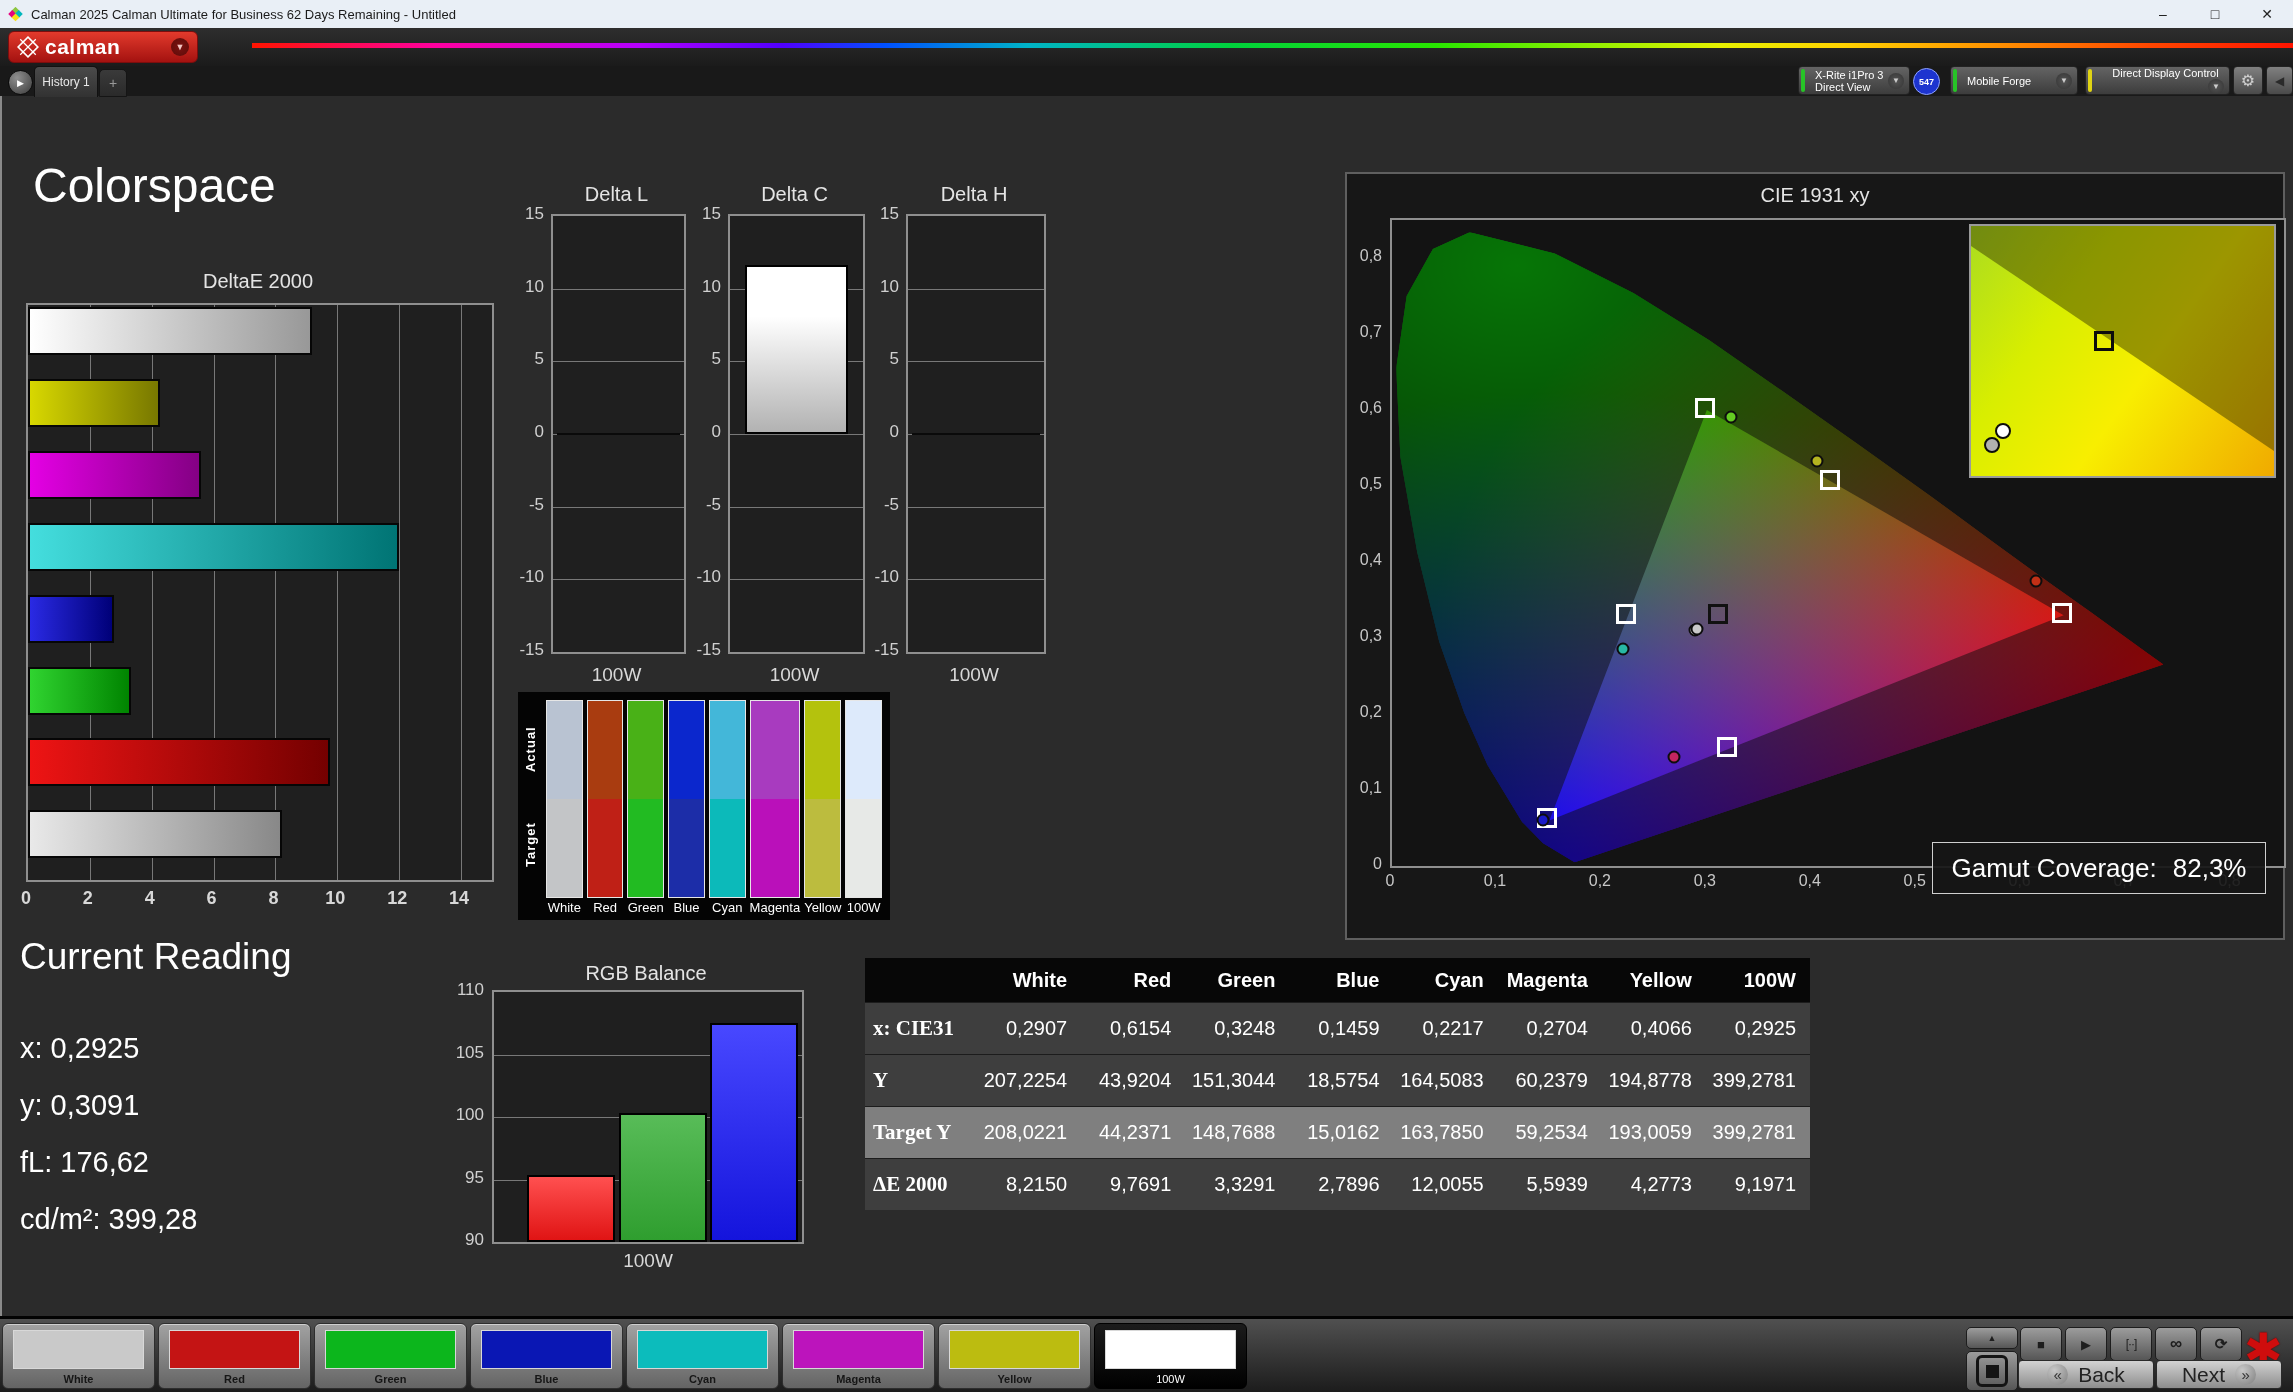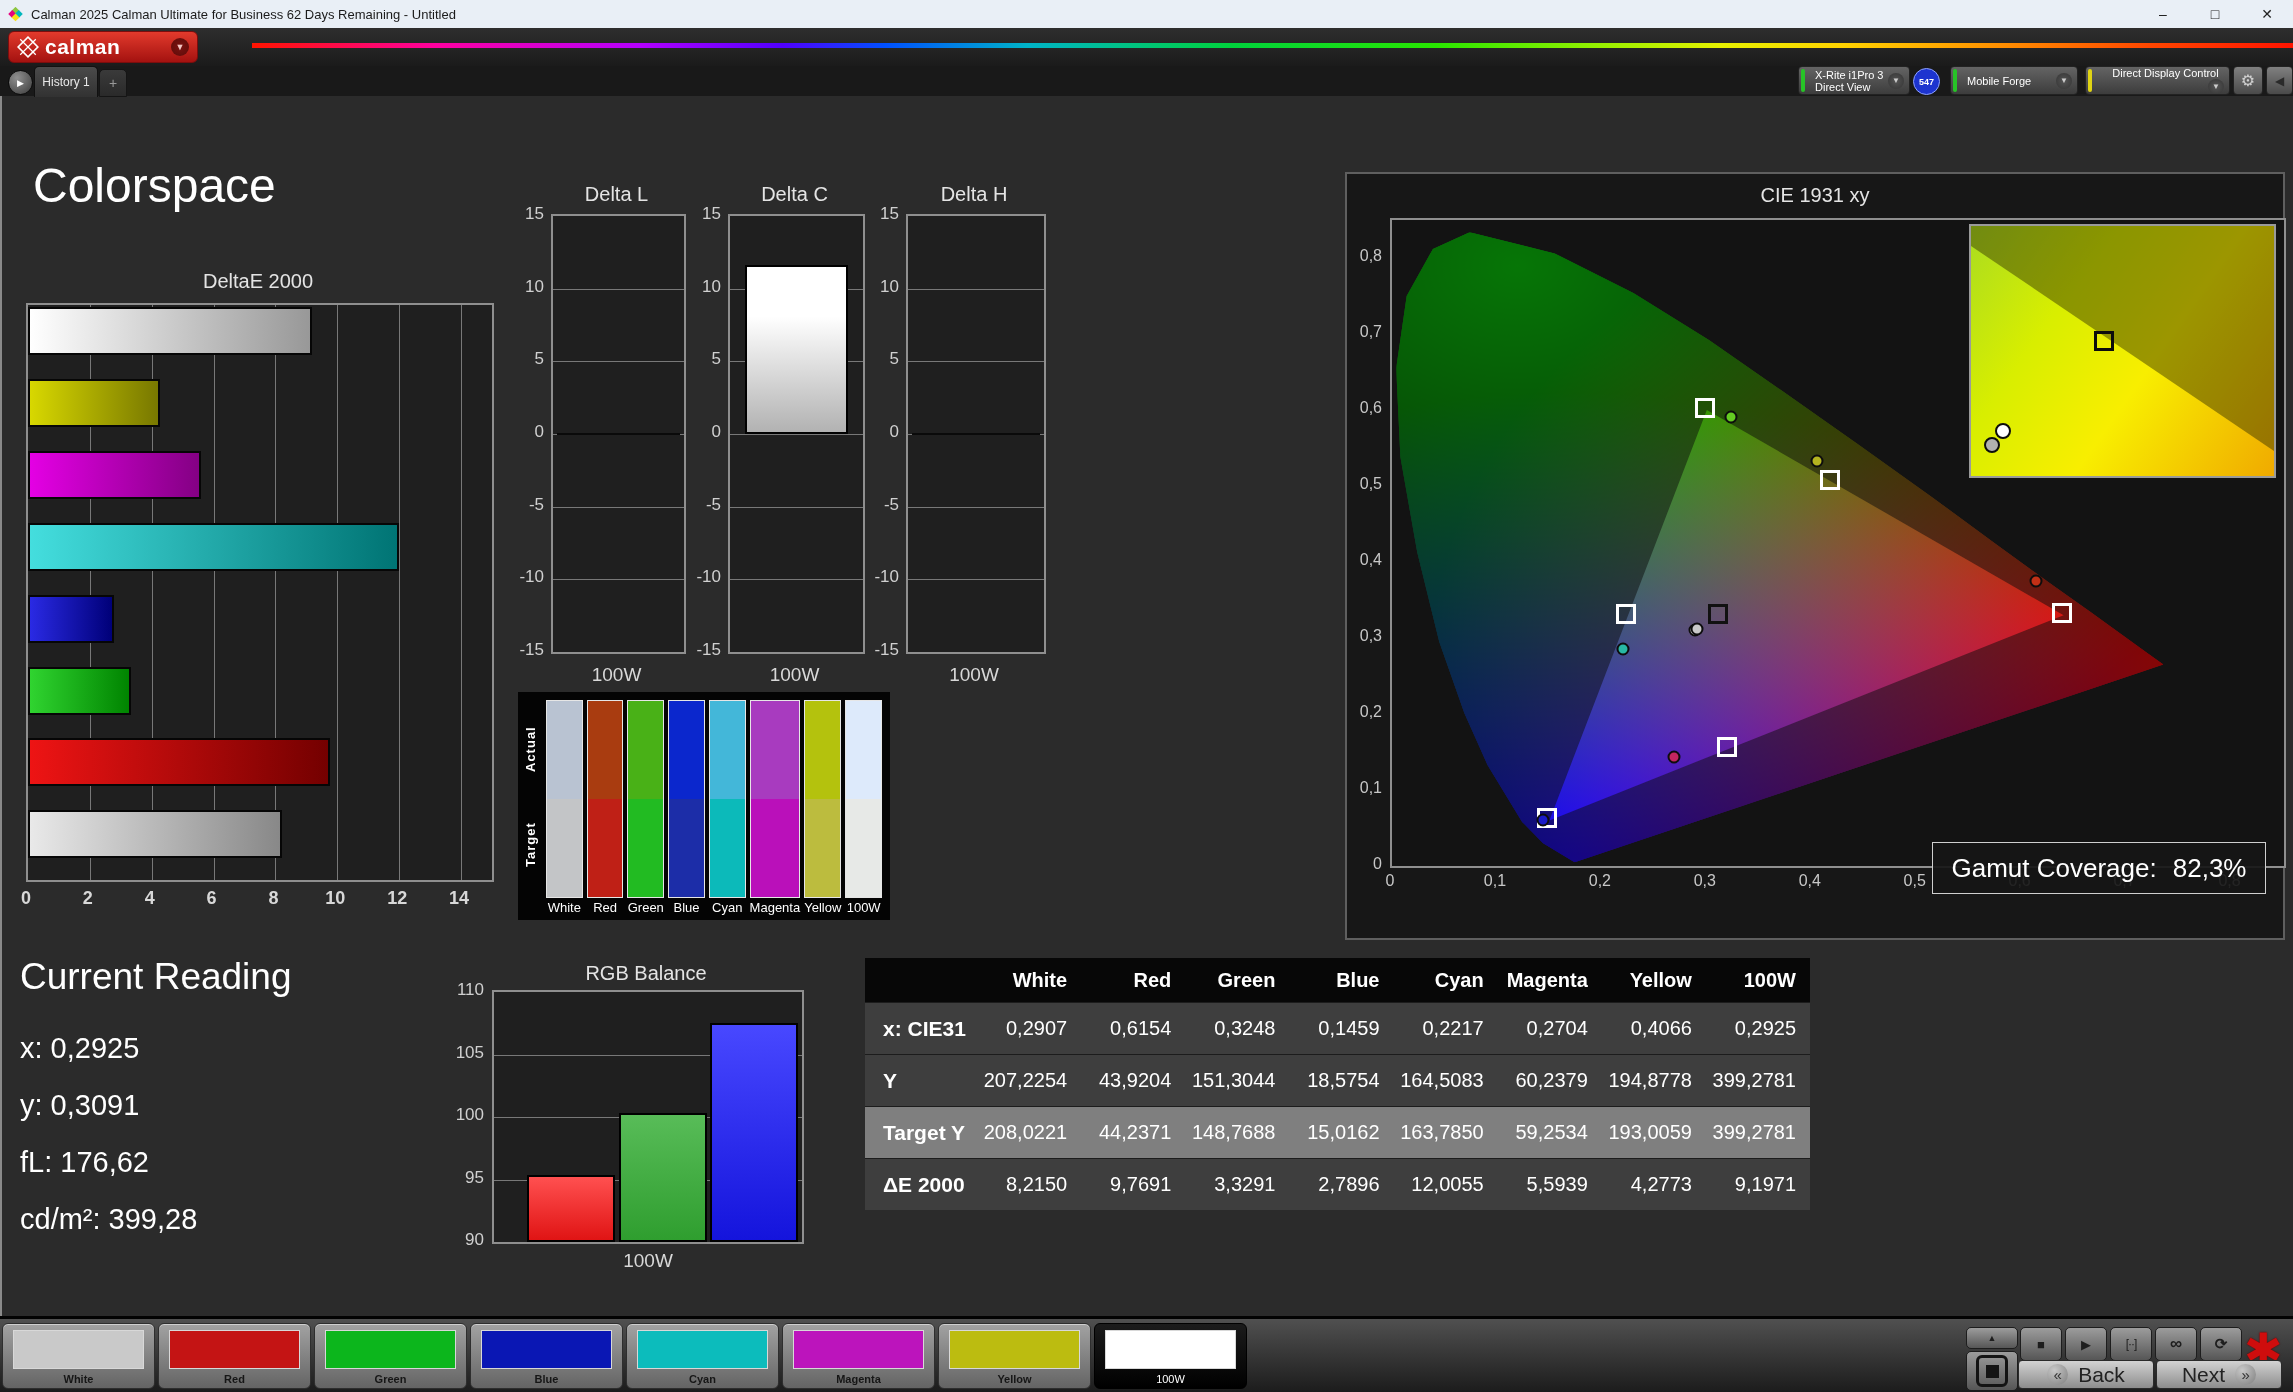--- a/index.html
+++ b/index.html
@@ -53,30 +53,30 @@
   .cie-plot svg{position:absolute;left:0;top:0;width:100%;height:100%;}
   .cie-overlay{position:absolute;left:43px;top:44px;width:892px;height:646px;pointer-events:none;}
   .sqmark{position:absolute;width:20px;height:20px;border:3px solid #fff;transform:translate(-50%,-50%);box-sizing:border-box;}
   .cirmark{position:absolute;width:13px;height:13px;border:2px solid #0d0d0d;border-radius:50%;transform:translate(-50%,-50%);box-sizing:border-box;}
   .cie-xt{position:absolute;color:#c8c8c8;font-size:16px;transform:translateX(-50%);}
   .cie-yt{position:absolute;color:#c8c8c8;font-size:16px;transform:translate(-100%,-50%);}
   .inset{position:absolute;left:622px;top:50px;width:303px;height:250px;border:2px solid #9a9a9a;background:linear-gradient(125deg,#aadc20 0%,#d8ee00 30%,#f8ee00 58%,#f0aa00 100%);}
   .inset .dim{position:absolute;inset:0;background:rgba(45,42,0,.45);clip-path:polygon(0% 8%,100% 90%,100% 0%,0% 0%);}
   .gamutbox{position:absolute;left:585px;top:668px;width:332px;height:50px;background:rgba(22,22,22,.92);border:1px solid #cfcfcf;display:flex;align-items:center;justify-content:center;gap:16px;color:#fff;font-size:26px;}
   
-  .cr-title{position:absolute;left:20px;top:956px;color:#fff;font-size:37px;}
+  .cr-title{position:absolute;left:20px;top:936px;color:#fff;font-size:37px;}
   .cr-line{position:absolute;left:20px;color:#fff;font-size:29px;}
   
   .dtable{position:absolute;left:865px;top:958px;width:945px;}
   .trow{display:grid;grid-template-columns:112px repeat(8,1fr);align-items:center;color:#fff;}
   .trow.head{height:44px;background:#070707;font-weight:bold;font-size:20px;}
   .trow.dark{height:51px;background:#3e3e3e;border-top:1px solid #1c1c1c;}
   .trow.light{height:51px;background:#7f7f7f;border-top:1px solid #1c1c1c;}
   .tcell{text-align:right;padding-right:14px;font-size:20px;}
-  .tlab{text-align:left;padding-left:18px;font-weight:bold;font-size:21px;}
+  .tlab{text-align:left;padding-left:8px;font-weight:bold;font-size:21px;font-family:Liberation Serif, serif;}
   
   .bottombar{position:absolute;left:0;top:1316px;width:100%;height:76px;background:linear-gradient(#505050,#1c1c1c);border-top:3px solid #030303;box-sizing:border-box;}
   .cbtn{position:absolute;top:4px;width:153px;height:66px;border-radius:6px;background:linear-gradient(#a2a2a2,#646464);border:1px solid #2e2e2e;box-shadow:inset 0 1px 0 #cfcfcf;box-sizing:border-box;}
   .cbtn .sw{position:absolute;left:10px;right:10px;top:6px;height:37px;border:1px solid #d8d8d8;}
   .cbtn .lb{position:absolute;left:0;right:0;bottom:3px;text-align:center;font-size:11px;color:#161616;font-weight:bold;}
   .cbtn.sel{background:linear-gradient(#1b1b1b,#000);box-shadow:none;border-color:#000;}
   .cbtn.sel .lb{color:#fff;font-weight:normal;}
   .tbtn{position:absolute;border-radius:5px;background:linear-gradient(#9c9c9c,#565656);border:1px solid #1d1d1d;box-sizing:border-box;display:flex;align-items:center;justify-content:center;color:#1e1e1e;}
   .navbtn{position:absolute;top:1360px;height:29px;border-radius:4px;background:linear-gradient(#d2d2d2,#8d8d8d);border:1px solid #2a2a2a;box-sizing:border-box;display:flex;align-items:center;justify-content:center;gap:10px;color:#222;font-size:21px;}
   .chevcirc{width:21px;height:21px;border-radius:50%;background:radial-gradient(circle at 35% 30%,#c8c8c8,#7e7e7e);display:flex;align-items:center;justify-content:center;font-size:15px;color:#333;}

